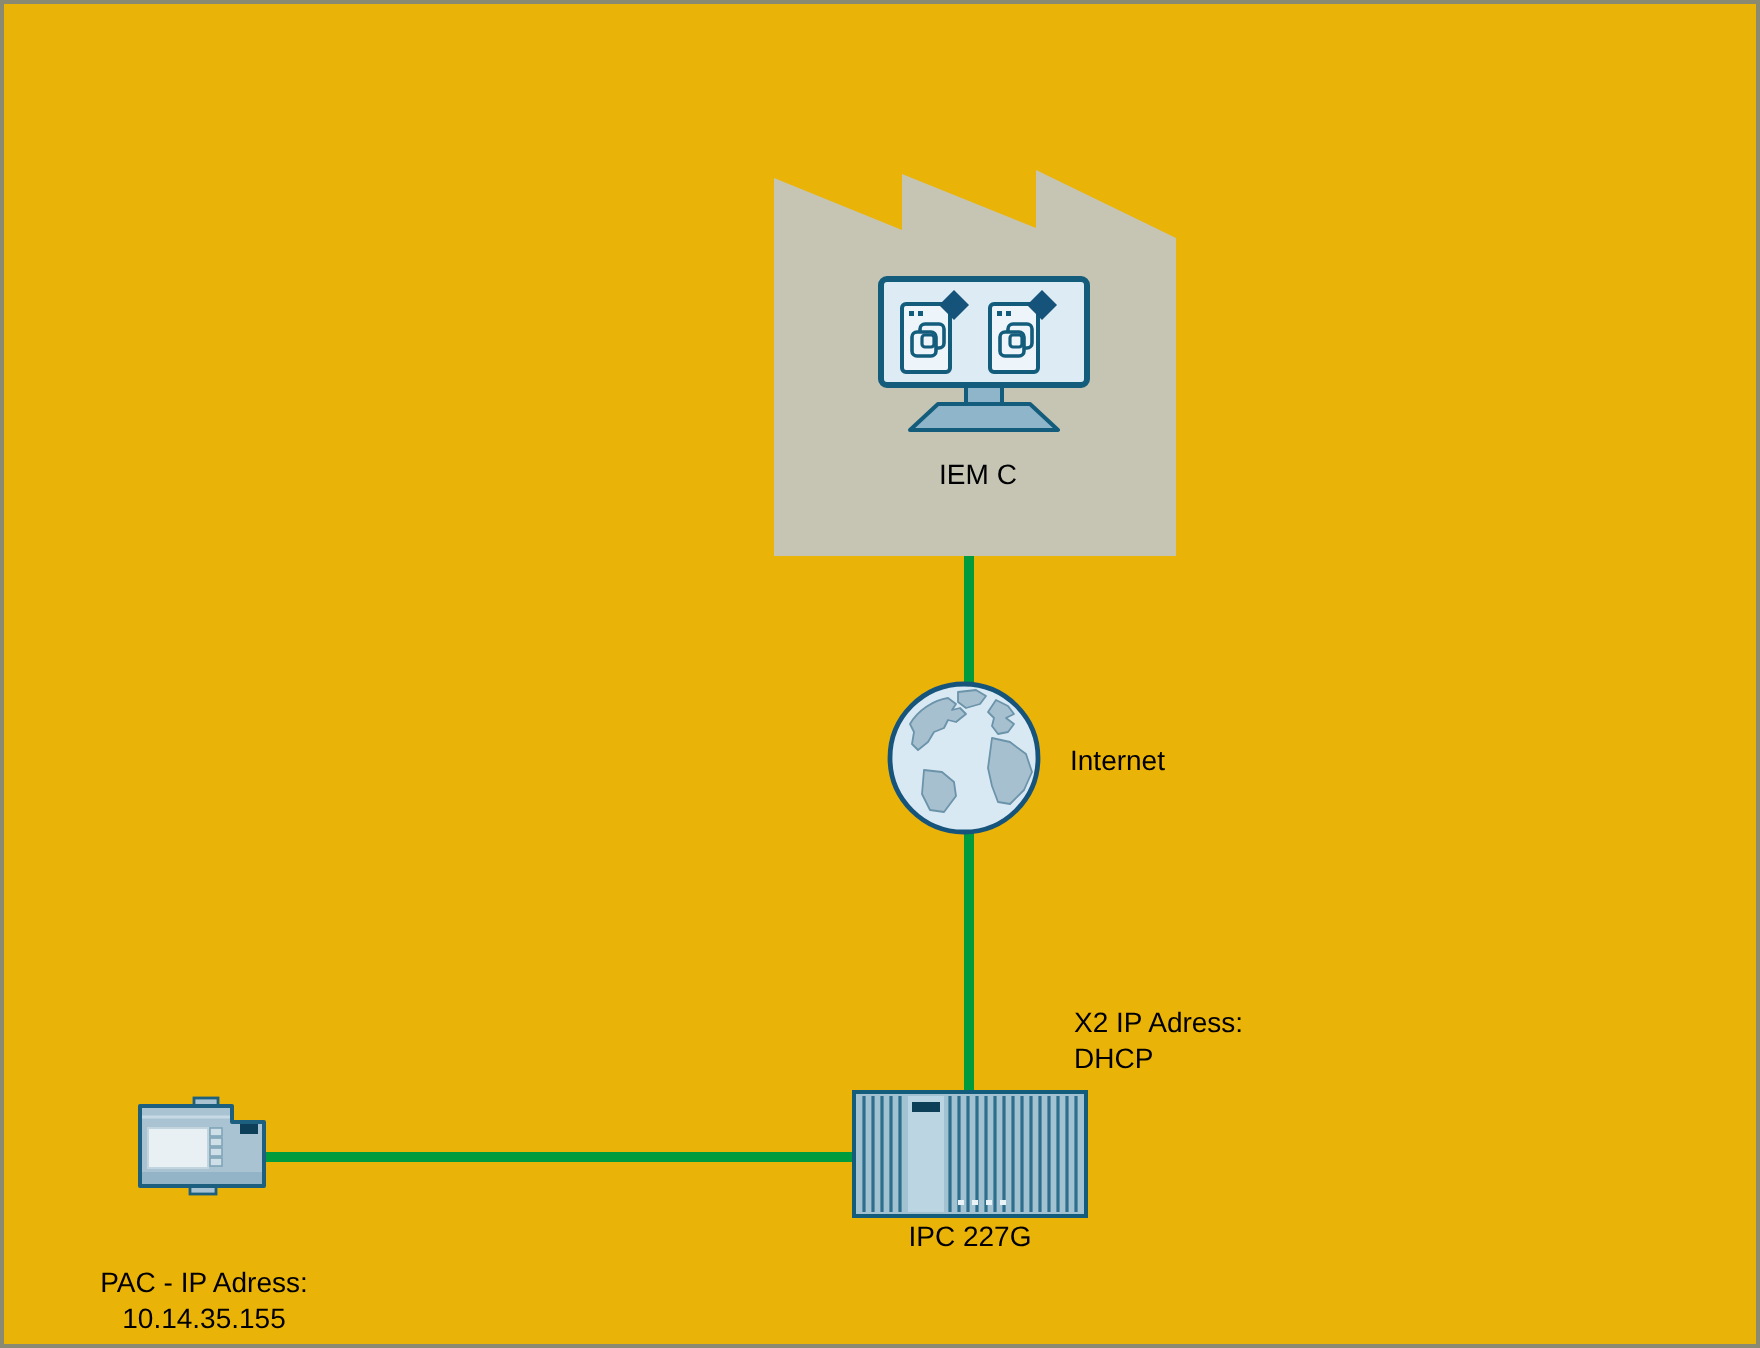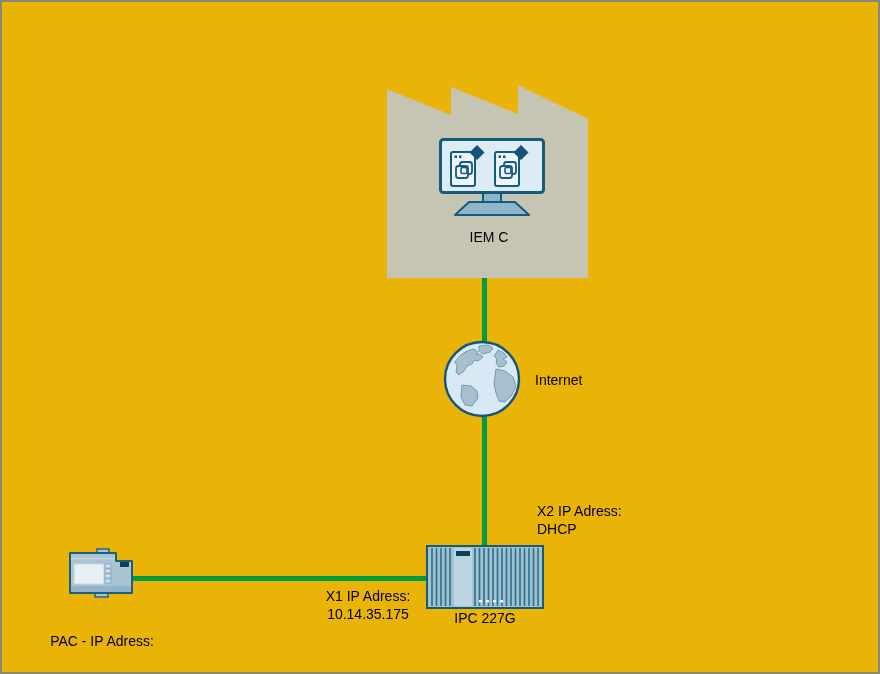--- a/index.html
+++ b/index.html
@@ -108,24 +108,20 @@
     <g fill="#e9f3f8">
       <rect x="53" y="55" width="3" height="2.5"></rect>
       <rect x="60" y="55" width="3" height="2.5"></rect>
       <rect x="67" y="55" width="3" height="2.5"></rect>
       <rect x="74" y="55" width="3" height="2.5"></rect>
     </g>
   </svg>
 
   <div class="abs label center" style="left:424px; top:607px; width:118px;">IPC 227G</div>
 
-  <div class="abs label center" style="left:311px; top:585px; width:110px;">
-    <div>X1 IP Adress:</div>
-    <div>10.14.35.175</div>
-  </div>
 
   <svg class="abs" style="left:66px; top:546px;" width="66" height="50" viewBox="0 0 66 50">
 
     <rect x="29" y="1" width="12" height="6" fill="#a9c3d2" stroke="#1c5f7e" stroke-width="1.4"></rect>
 
     <rect x="27" y="43" width="13" height="6" fill="#a9c3d2" stroke="#1c5f7e" stroke-width="1.4"></rect>
 
     <path d="M2,5 H48 V13 H64 V45 H2 Z" fill="#a9c3d2" stroke="#1c5f7e" stroke-width="2" stroke-linejoin="round"></path>
     <line x1="3" y1="10.5" x2="47" y2="10.5" stroke="#c6d9e4" stroke-width="1.5"></line>
     <rect x="3" y="38" width="60" height="6" fill="#93b4c6"></rect>
@@ -137,15 +133,16 @@
       <rect x="37" y="21" width="6" height="4"></rect>
       <rect x="37" y="26" width="6" height="4"></rect>
       <rect x="37" y="31" width="6" height="4"></rect>
     </g>
 
     <rect x="52" y="14" width="9" height="5" fill="#0e3f58"></rect>
   </svg>
 
   <div class="abs label center" style="left:30px; top:602px; width:140px;margin-top:28px;">
     <div>PAC - IP Adress:</div>
+    <div>10.14.35.155</div>
   </div>
 
 </div>
 
 </body></html>

